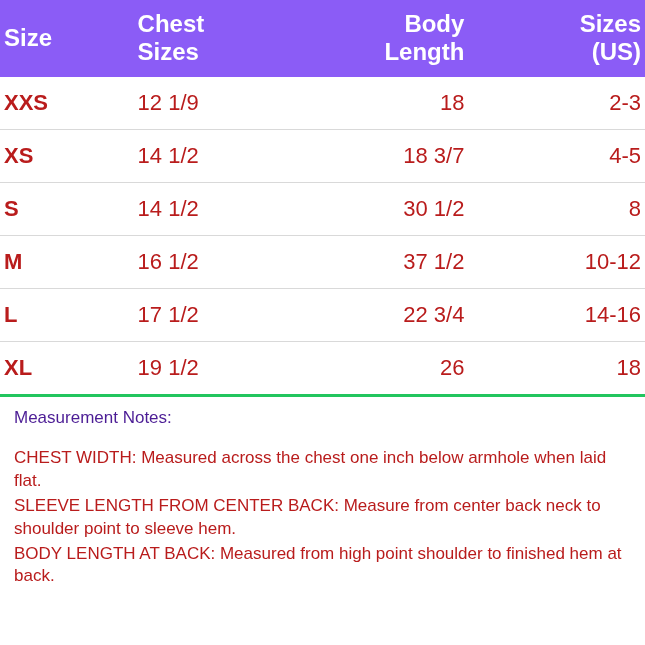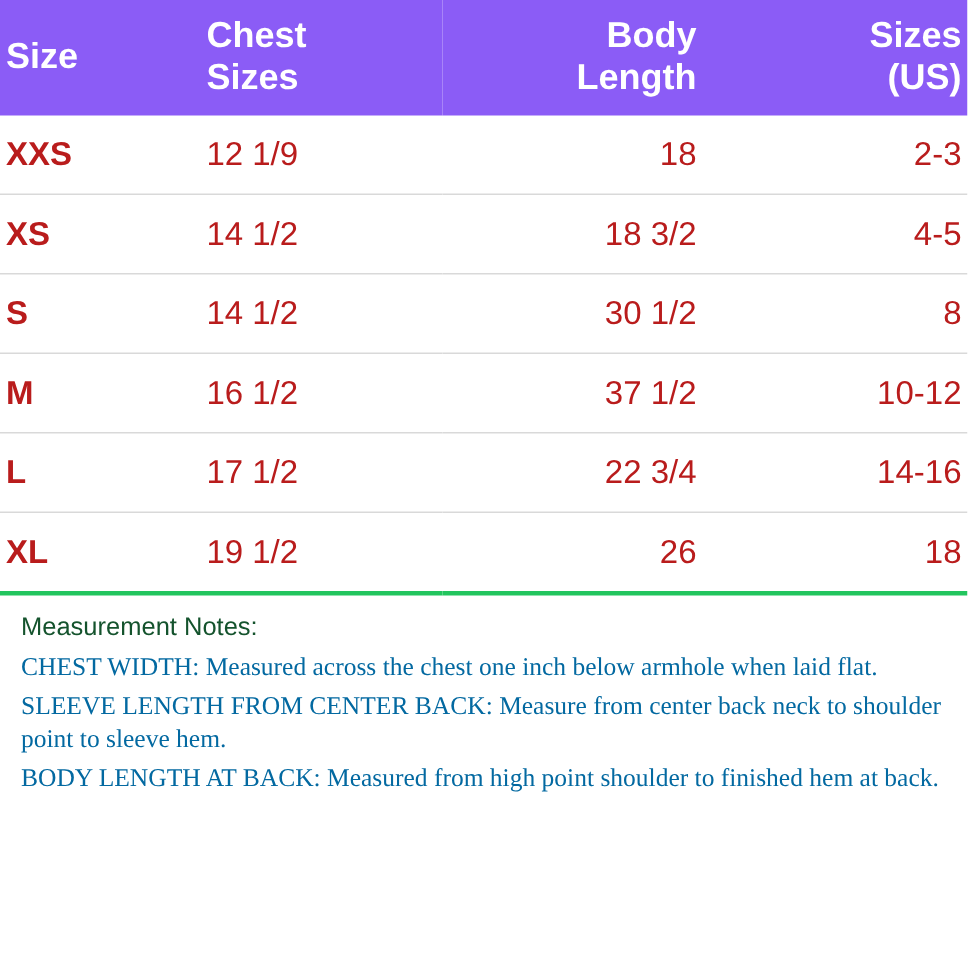--- a/index.html
+++ b/index.html
@@ -65,30 +65,29 @@
   td.col-size {
     font-weight: bold;
     font-size: 23px;
   }
   .notes {
     padding: 10px 14px 0 14px;
     box-sizing: border-box;
   }
   .notes-title {
     font-size: 17px;
-    color: #14532d;
-    margin: 0 0 5px 0;
+    color: #4c1d95;
+    margin: 0 0 18px 0;
     line-height: 1.3;
   }
   .note-line {
     font-size: 17px;
     line-height: 1.32;
     margin: 0 0 3px 0;
-    color: #0369a1;
-    font-family: Liberation Serif, serif;
+    color: #b91c1c;
   }
 </style>
 </head>
 <body>
 
 <div class="sheet">
 
   <table class="size-table">
     <thead>
       <tr>
@@ -112,21 +111,21 @@
     <tbody>
       <tr>
         <td class="col-size">XXS</td>
         <td class="col-chest">12 1/9</td>
         <td class="col-body">18</td>
         <td class="col-us">2-3</td>
       </tr>
       <tr>
         <td class="col-size">XS</td>
         <td class="col-chest">14 1/2</td>
-        <td class="col-body">18 3/2</td>
+        <td class="col-body">18 3/7</td>
         <td class="col-us">4-5</td>
       </tr>
       <tr>
         <td class="col-size">S</td>
         <td class="col-chest">14 1/2</td>
         <td class="col-body">30 1/2</td>
         <td class="col-us">8</td>
       </tr>
       <tr>
         <td class="col-size">M</td>

